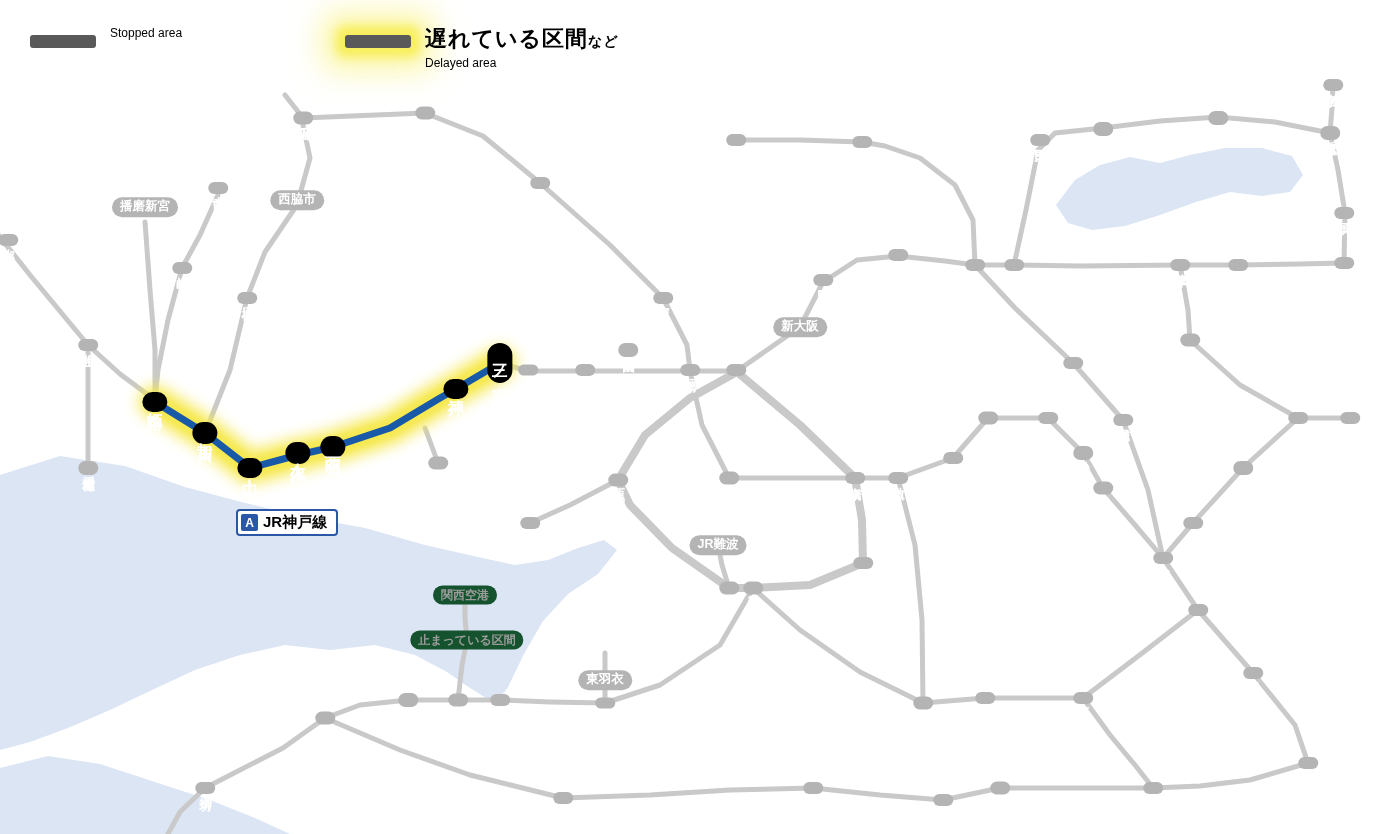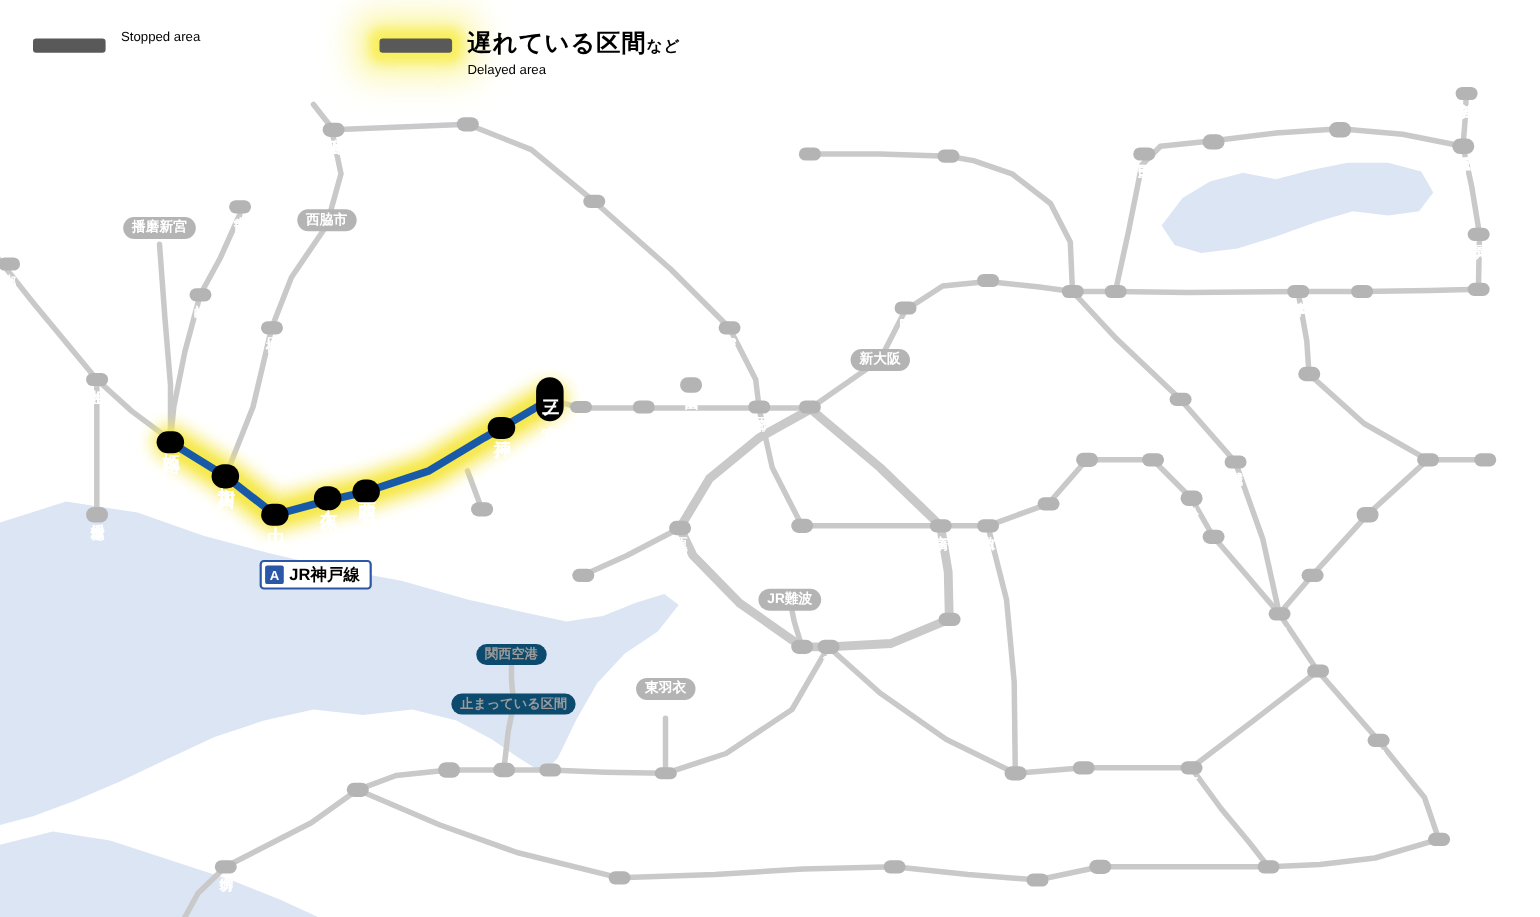--- a/index.html
+++ b/index.html
@@ -5,21 +5,21 @@
   *{margin:0;padding:0;box-sizing:border-box}
   html,body{width:1400px;height:834px;background:#fff}
   body{font-family:"Liberation Sans","DejaVu Sans",sans-serif;color:#000}
   #stage{position:relative;width:1400px;height:834px;overflow:hidden;background:#fff}
   #map-svg{position:absolute;left:0;top:0;z-index:0}
   #pills{position:absolute;left:0;top:0;width:100%;height:100%;z-index:2;pointer-events:none}
   .pill{position:absolute;transform:translate(-50%,-50%);border-radius:10px;font-weight:700;text-align:center;white-space:nowrap;line-height:1.08}
   .pill.v{writing-mode:vertical-rl;text-orientation:upright;padding:5px 3px;letter-spacing:1px}
   .pill.h{padding:3px 8px}
   .pill.gray{background:#b4b4b4;color:#fff;font-size:12.5px}
-  .pill.white{background:#0c4a6e;color:#9b9b9b;font-size:12px}
+  .pill.white{background:#14532d;color:#9b9b9b;font-size:12px}
   .pill.black{background:#000;color:#fff;font-size:16px;border-radius:13px;z-index:3}
   .pill.black.v{padding:8px 4px;letter-spacing:2px}
   #legend{position:absolute;left:0;top:0;width:100%;z-index:5}
   .legend-item{position:absolute;display:flex;align-items:flex-start;gap:14px}
   .legend-bar{width:66px;height:13px;border-radius:3px;margin-top:11px;flex:0 0 auto}
   .legend-bar.stopped{background:#595959}
   .legend-bar.delayed{background:#595959;box-shadow:0 0 10px 9px rgba(248,238,88,.95),0 0 30px 22px rgba(248,238,88,.55)}
   .legend-jp{font-size:22px;font-weight:700;letter-spacing:1px}
   .legend-jp .suffix{font-size:14px}
   .legend-en{font-size:12px;margin-top:2px}
@@ -133,21 +133,21 @@
       <div class="pill gray v" style="left: 1000px; top: 788px;">吉野口</div>
       <div class="pill gray v" style="left: 943px; top: 800px;">五条</div>
       <div class="pill gray v" style="left: 813px; top: 788px;">橋本</div>
       <div class="pill gray v" style="left: 563px; top: 798px;">粉河</div>
       <div class="pill gray v" style="left: 325px; top: 718px;">和歌山</div>
       <div class="pill gray v" style="left: 205px; top: 788px;">御坊</div>
       <div class="pill gray v" style="left: 408px; top: 700px;">和泉砂川</div>
       <div class="pill gray v" style="left: 458px; top: 700px;">日根野</div>
       <div class="pill gray v" style="left: 500px; top: 700px;">熊取</div>
       <div class="pill gray v" style="left: 605px; top: 703px;">鳳</div>
-      <div class="pill gray h" style="left: 605px; top: 626px;">東羽衣</div>
+      <div class="pill gray h" style="left: 605px; top: 680px;">東羽衣</div>
       <div class="pill white h" style="left: 465px; top: 595px;">関西空港</div>
       <div class="pill white h" style="left: 467px; top: 640px;">止まっている区間</div>
       <div class="pill gray v" style="left: 530px; top: 523px;">桜島</div>
       <div class="pill gray v" style="left: 618px; top: 480px;">西九条</div>
       <div class="pill gray h" style="left: 718px; top: 545px;">JR難波</div>
       <div class="pill gray v" style="left: 729px; top: 588px;">新今宮</div>
       <div class="pill gray v" style="left: 753px; top: 588px;">天王寺</div>
       <div class="pill gray v" style="left: 863px; top: 563px;">鶴橋</div>
       <div class="pill gray v" style="left: 855px; top: 478px;">京橋</div>
       <div class="pill gray v" style="left: 898px; top: 478px;">放出</div>

